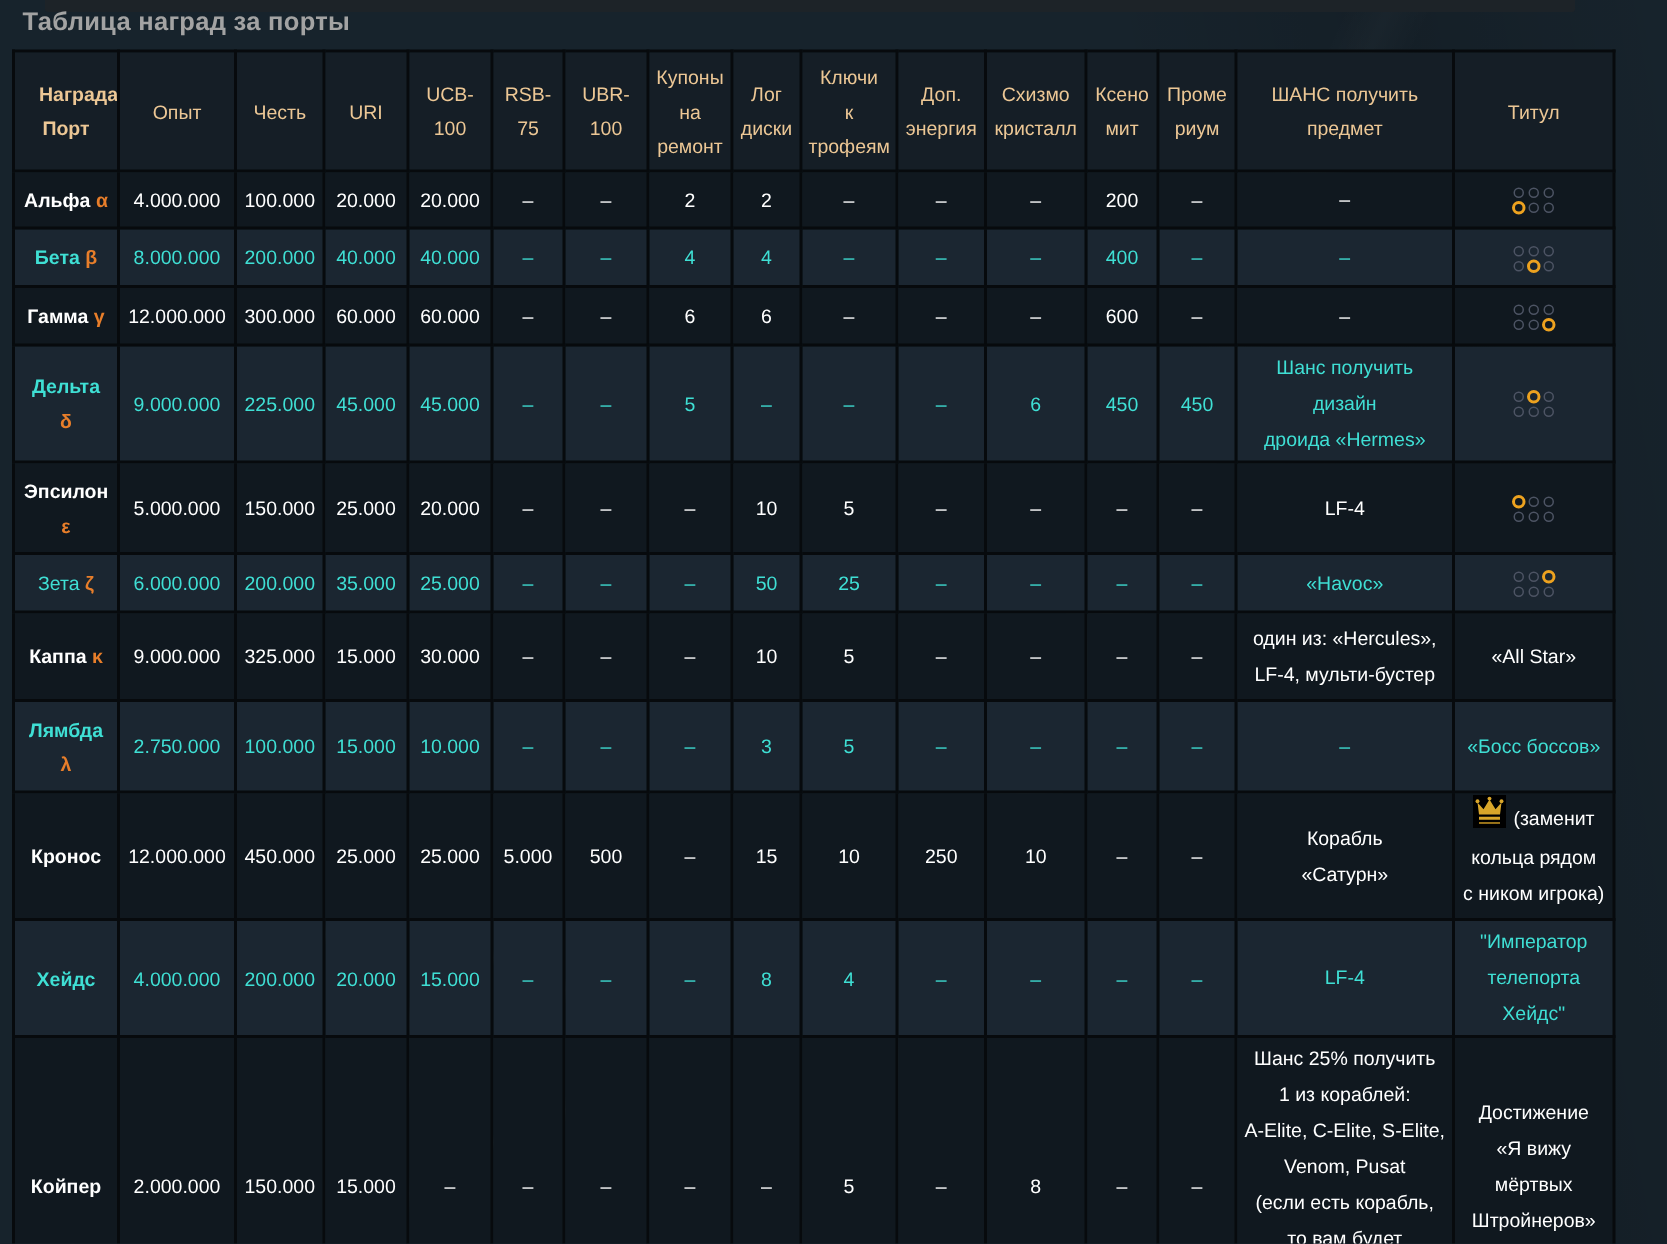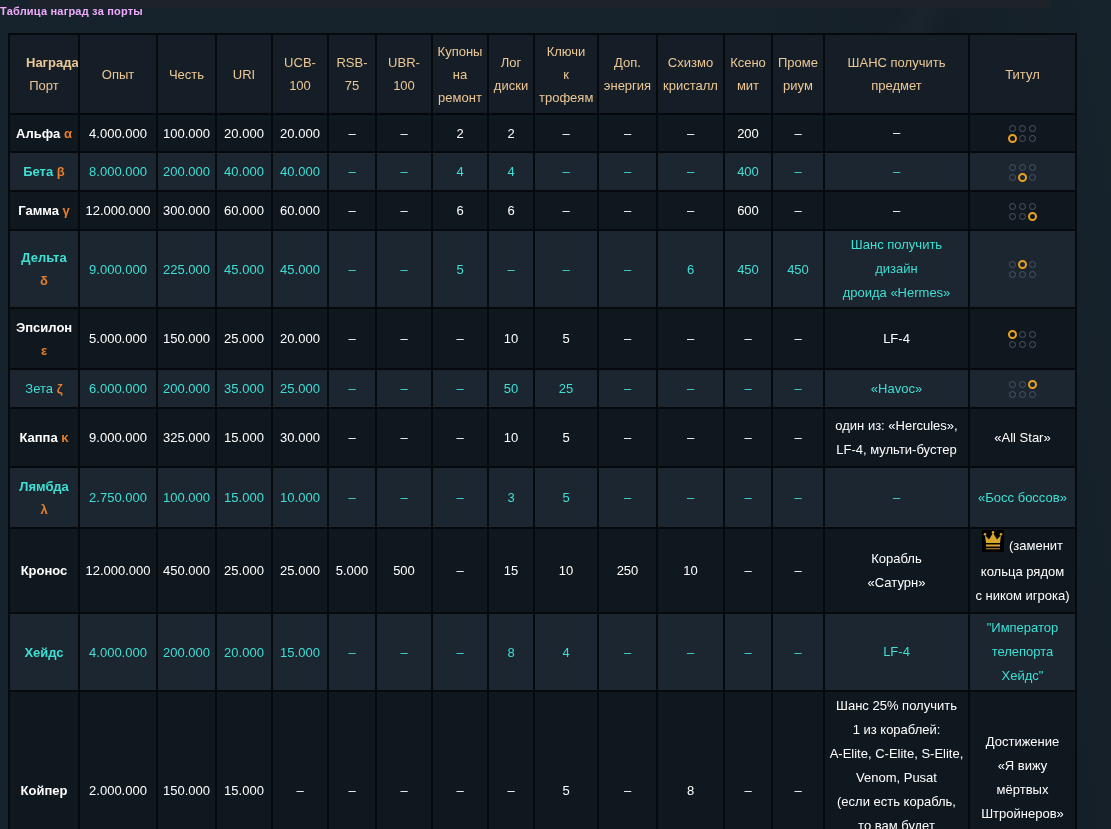--- a/index.html
+++ b/index.html
@@ -10,38 +10,38 @@
   }
   body::before{ 
     content:"";position:absolute;inset:0;pointer-events:none;
     background:
       radial-gradient(circle 150px at 150px 740px, rgba(255,255,255,0) 86%, rgba(255,255,255,0.03) 90%, rgba(255,255,255,0) 94%),
       radial-gradient(circle 70px at 330px 700px, rgba(255,255,255,0) 80%, rgba(255,255,255,0.03) 88%, rgba(255,255,255,0) 96%),
       linear-gradient(115deg, rgba(255,255,255,0) 60%, rgba(255,255,255,0.025) 62%, rgba(255,255,255,0) 64%),
       linear-gradient(80deg, rgba(0,0,0,0) 70%, rgba(0,0,0,0.12) 85%, rgba(0,0,0,0) 100%);
   }
   .top-strip{position:absolute;left:30px;top:0;width:1020px;height:8px;background:#1d2328;border-radius:0 0 2px 2px;}
-  .page-title{position:absolute;left:0;top:5px;margin:0;font-size:11px;font-weight:bold;color:#f0abfc;letter-spacing:.2px;}
+  .page-title{position:absolute;left:15px;top:5px;margin:0;font-size:17px;font-weight:bold;color:#a3a3a3;letter-spacing:.2px;}
   table.rewards{
     position:absolute;left:8px;top:33px;width:1067px;
     border-collapse:collapse;table-layout:fixed;
     border-bottom:1px solid rgba(130,150,160,.55);
   }
   th,td{
     border:2px solid #070a0d;
     text-align:center;vertical-align:middle;
     padding:2px 4px;font-size:13px;overflow:hidden;
   }
   thead tr{height:80px;}
   th{
     background:#151e26;color:#ecc795;font-weight:normal;
     line-height:23px;white-space:pre-line;
   }
   .hdr-link{font-weight:bold;cursor:pointer;margin-left:12px;}
-  .hdr-port{font-weight:normal;}
+  .hdr-port{font-weight:bold;}
   tr.dark  td{background:#10181f;color:#ffffff;}
   tr.light td{background:#1b2631;color:#3fdfd4;}
   td.port-cell{font-weight:bold;line-height:23px;padding:0 6px;}
   td.port-cell .pname.thin{font-weight:normal;}
   .greek{color:#e87e2a;font-weight:bold;}
   td.chance-cell,td.title-cell{line-height:24px;white-space:pre-line;}
   td.title-cell .bold-line{font-weight:normal;}
   .rings{display:inline-grid;grid-template-columns:repeat(3,10px);grid-auto-rows:10px;justify-items:center;align-items:center;vertical-align:middle;}
   .ring{width:7px;height:7px;border:1px solid #4d5464;border-radius:50%;box-sizing:border-box;}
   .ring.active{width:9px;height:9px;border:2px solid #eda21f;}

